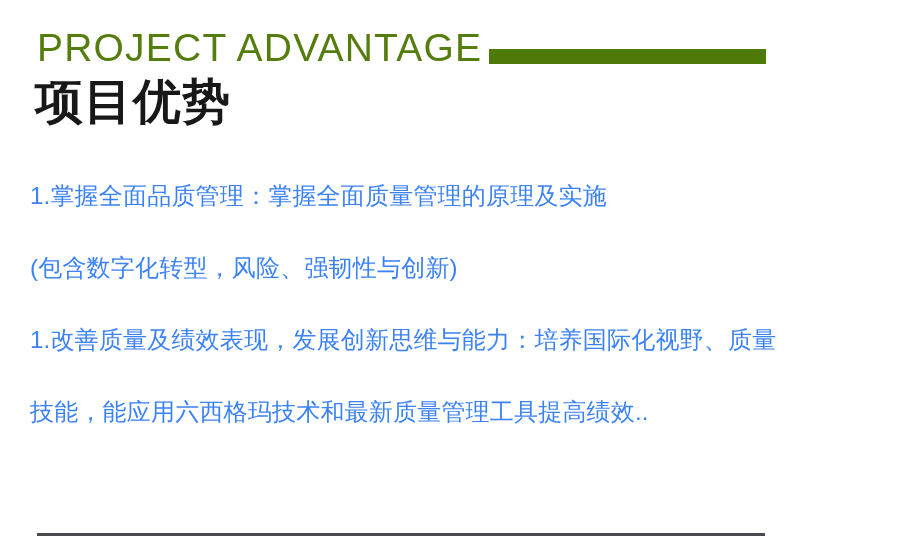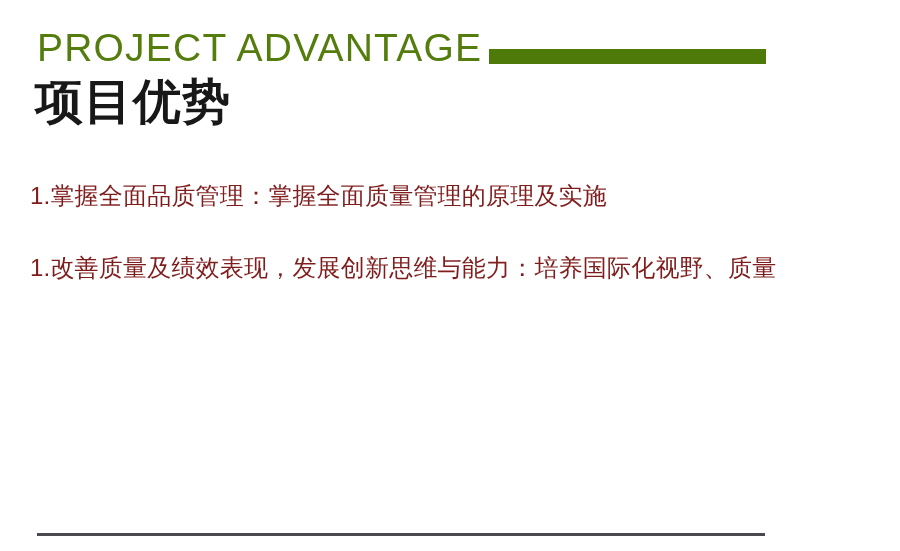--- a/index.html
+++ b/index.html
@@ -62,21 +62,21 @@
     position: absolute;
     left: 30px;
     top: 160px;
     width: 856px;
   }
 
   .body-line {
     font-size: 24px;
     line-height: 72px;
     height: 72px;
-    color: #7f1d1d;
+    color: #3b82f6;
     letter-spacing: 0.2px;
     white-space: nowrap;
   }
 
   
   .bottom-rule {
     position: absolute;
     left: 37px;
     top: 533px;
     width: 728px;
@@ -90,18 +90,20 @@
 <div class="slide">
 
   <div class="heading-en">PROJECT ADVANTAGE</div>
 
   <div class="heading-rule"></div>
 
   <div class="heading-cn">项目优势</div>
 
   <div class="body-block">
     <div class="body-line">1.掌握全面品质管理：掌握全面质量管理的原理及实施</div>
+    <div class="body-line">(包含数字化转型，风险、强韧性与创新)</div>
     <div class="body-line">1.改善质量及绩效表现，发展创新思维与能力：培养国际化视野、质量</div>
+    <div class="body-line">技能，能应用六西格玛技术和最新质量管理工具提高绩效..</div>
   </div>
 
   <div class="bottom-rule"></div>
 
 </div>
 
 </body></html>

